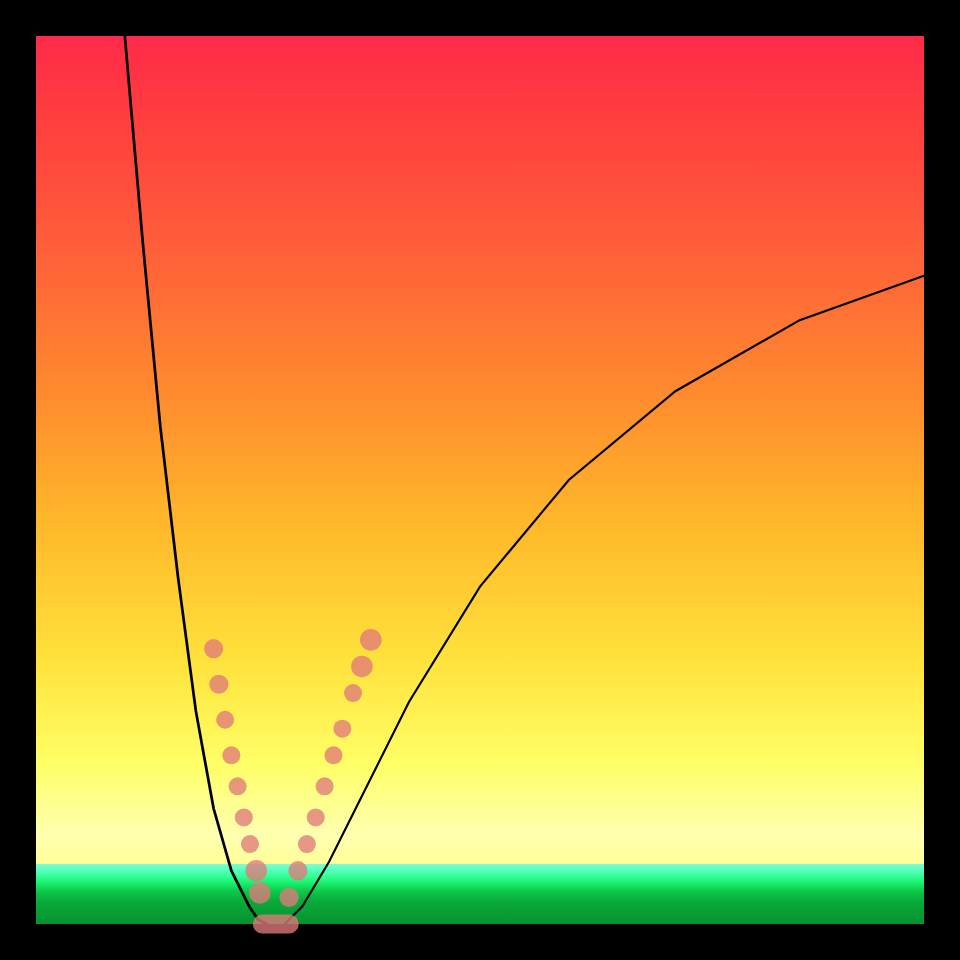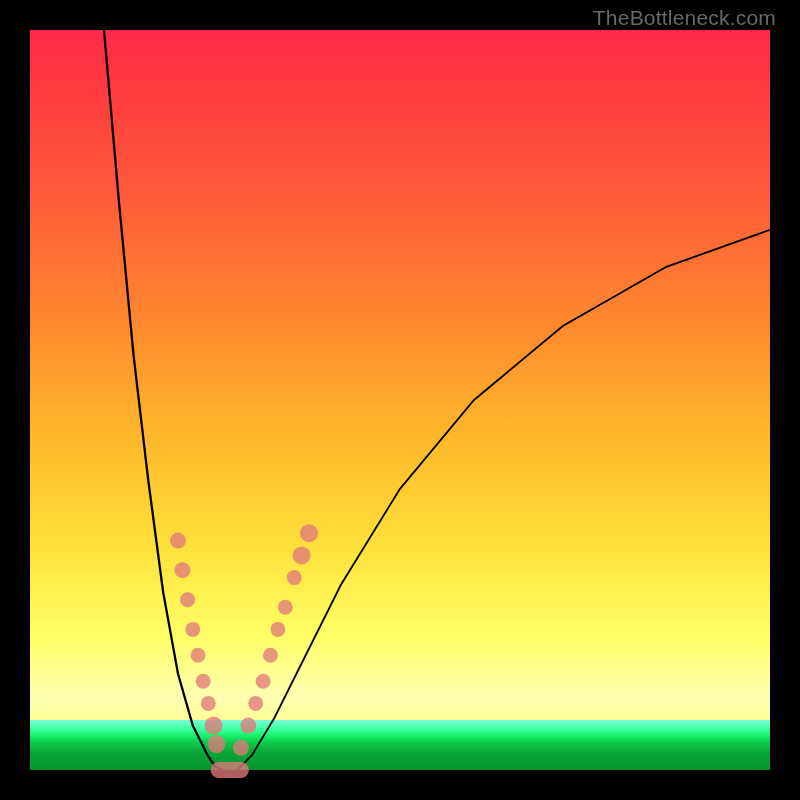--- a/index.html
+++ b/index.html
@@ -78,21 +78,20 @@
   .capsule {
     fill: #e07a7a;
     fill-opacity: 0.78;
   }
 </style>
 </head>
 <body>
 
 <div class="frame">
 
-  <div class="watermark">TheBottleneck.com</div>
 
   <div class="plot-area">
     <svg class="curves" viewBox="0 0 740 740" preserveAspectRatio="none">
 
       <g id="curve-left-g">
           <path d="M74.0 0.0 L88.8 170.2 L103.6 325.6 L118.4 451.4 L133.2 562.4 L148.0 643.8 L162.8 695.6 L177.6 725.2 L185.0 736.3 L192.4 740.0" class="curve"></path>
         </g>
       <g id="curve-right-g">
           <path d="M207.2 740.0 L222.0 725.2 L244.2 688.2 L273.8 629.0 L310.8 555.0 L370.0 458.8 L444.0 370.0 L532.8 296.0 L636.4 236.8 L740.0 199.8" class="curve thin"></path>
         </g>

